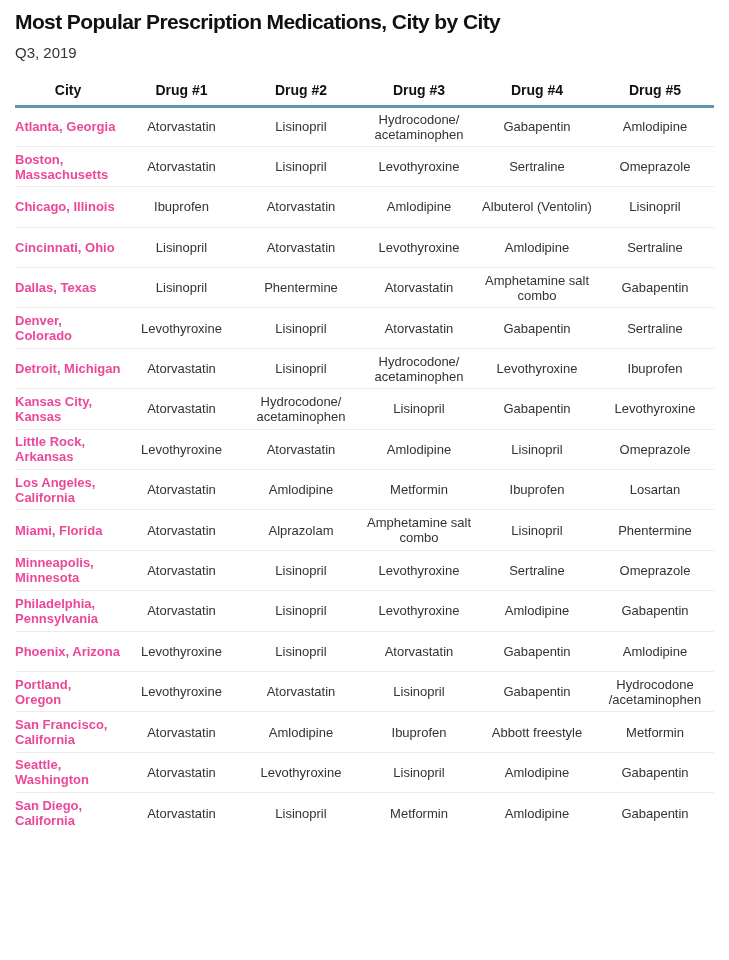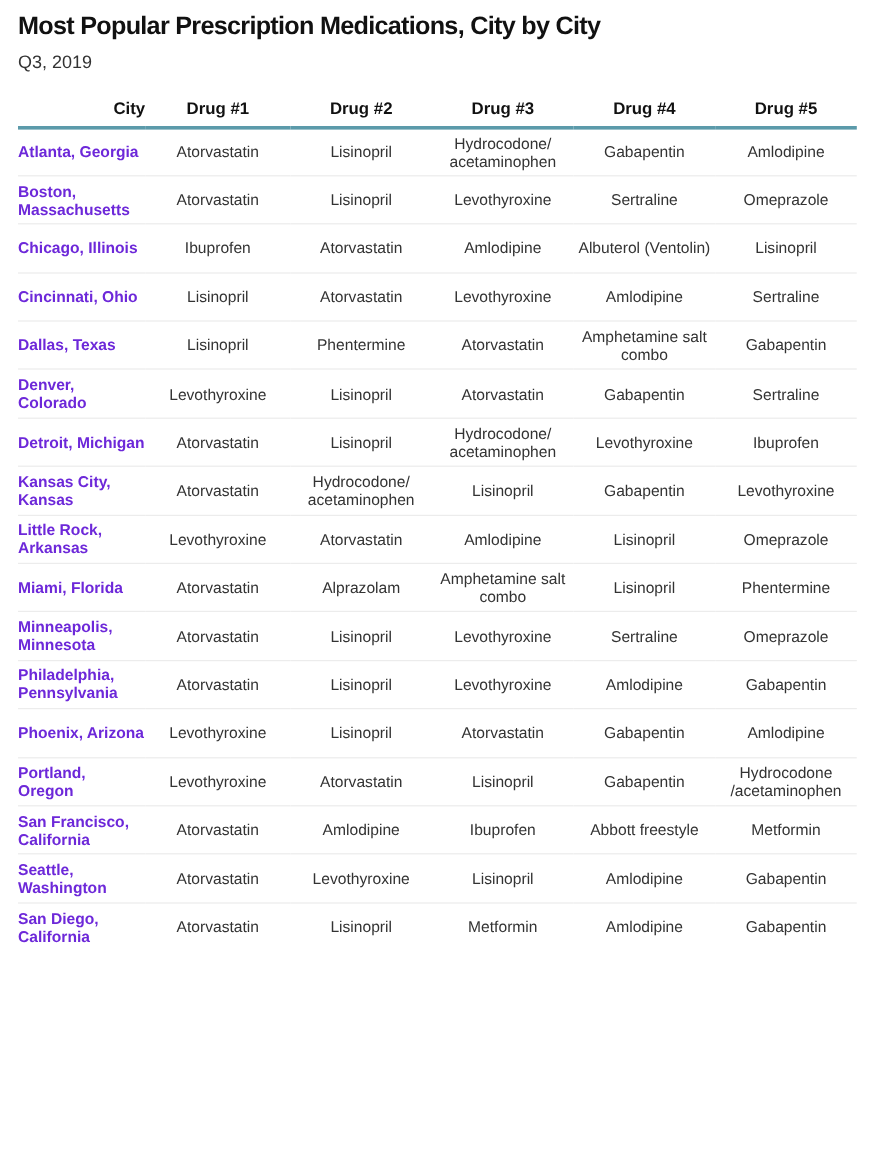--- a/index.html
+++ b/index.html
@@ -1,23 +1,23 @@
 <!DOCTYPE html>
 <html><head>
 <meta charset="utf-8">
 <style>
   * { box-sizing: border-box; margin: 0; padding: 0; }
   body { width: 729px; height: 960px; background: #fff; font-family: "Liberation Sans", sans-serif; color: #222; position: relative; overflow: hidden; }
   .title { position: absolute; left: 15px; top: 10px; font-size: 21px; font-weight: bold; letter-spacing: -0.6px; color: #111; }
   .subtitle { position: absolute; left: 15px; top: 44px; font-size: 15px; color: #333; }
   table { position: absolute; left: 15px; top: 78px; width: 699px; border-collapse: collapse; table-layout: fixed; }
   th { font-size: 14px; font-weight: bold; color: #111; height: 28px; text-align: center; vertical-align: middle; border-bottom: 3px solid #5b9aaa; padding-bottom: 2px; }
-  th.city { text-align: right; }
+  th.city { text-align: center; }
   td { font-size: 13px; color: #333; height: 40.4px; text-align: center; vertical-align: middle; border-bottom: 1px solid #ececec; line-height: 15px; }
-  td.city { text-align: left; font-weight: bold; color: #6d28d9; }
+  td.city { text-align: left; font-weight: bold; color: #ec4899; }
   tr:last-child td { border-bottom: none; }
   .logo { position: absolute; right: 26px; top: 922px; font-size: 25px; font-weight: bold; color: #111; letter-spacing: -0.5px; margin-top: 36px; }
   .logo .rx { font-weight: normal; }
   .logo .x { font-size: 17px; font-weight: normal; position: relative; top: 5px; margin-left: -3px; }
 </style>
 </head>
 <body>
 
 <div class="title">Most Popular Prescription Medications, City by City</div>
 <div class="subtitle">Q3, 2019</div>
@@ -108,20 +108,28 @@
       </tr>
       <tr>
         <td class="city">Little Rock, Arkansas</td>
         <td>Levothyroxine</td>
         <td>Atorvastatin</td>
         <td>Amlodipine</td>
         <td>Lisinopril</td>
         <td>Omeprazole</td>
       </tr>
       <tr>
+        <td class="city">Los Angeles, California</td>
+        <td>Atorvastatin</td>
+        <td>Amlodipine</td>
+        <td>Metformin</td>
+        <td>Ibuprofen</td>
+        <td>Losartan</td>
+      </tr>
+      <tr>
         <td class="city">Miami, Florida</td>
         <td>Atorvastatin</td>
         <td>Alprazolam</td>
         <td>Amphetamine salt combo</td>
         <td>Lisinopril</td>
         <td>Phentermine</td>
       </tr>
       <tr>
         <td class="city">Minneapolis, Minnesota</td>
         <td>Atorvastatin</td>

